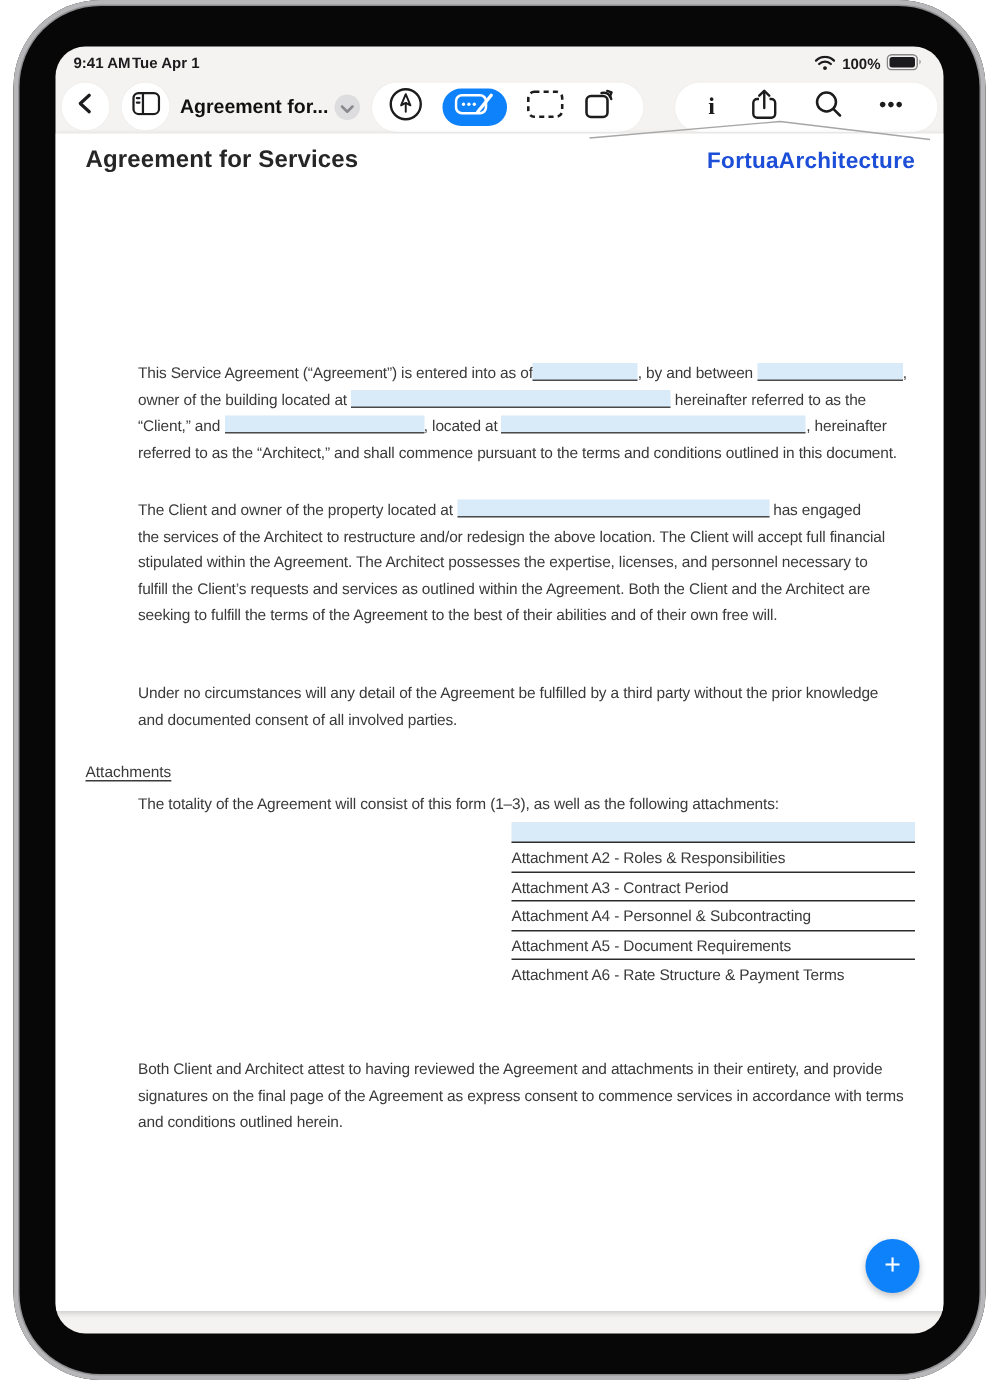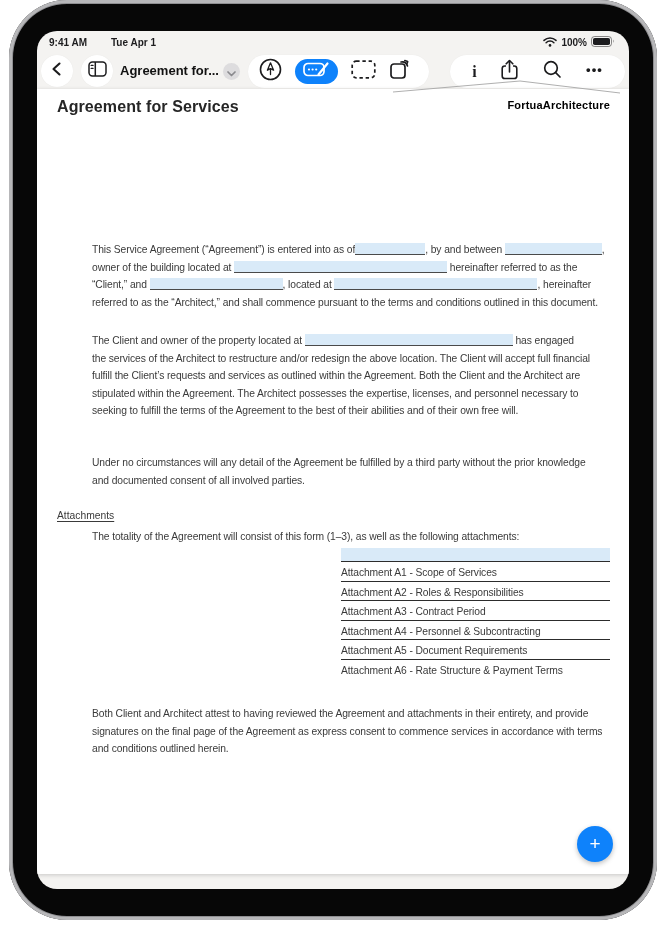--- a/index.html
+++ b/index.html
@@ -7,21 +7,21 @@
   *{box-sizing:border-box;}
 
   .device{position:absolute;left:9px;top:0px;width:648px;height:920px;border-radius:58px;
     background:#070707;box-shadow:inset 0 0 0 3px #b7b7b9, inset 0 0 0 4px #8f8f92;}
   .screen{position:absolute;left:28px;top:31px;width:592px;height:858px;border-radius:20px;
     background:#f4f3f1;overflow:hidden;}
 
   
   .statusbar{position:absolute;left:0;top:0;width:100%;height:23px;}
   .sb-left{position:absolute;left:12px;top:6px;font-size:10px;font-weight:700;color:#1c1c1e;letter-spacing:0;}
-  .sb-left .sb-date{margin-left:24px;font-weight:700;color:#1c1c1e;}
+  .sb-left .sb-date{margin-left:1px;font-weight:700;color:#1c1c1e;}
   .sb-right{position:absolute;right:14px;top:5px;display:flex;align-items:center;gap:4px;
     font-size:10px;font-weight:700;color:#1c1c1e;}
 
   
   .toolbar{position:absolute;left:0;top:23px;width:100%;height:35px;}
   .circle-btn{position:absolute;top:1px;width:32px;height:32px;border-radius:50%;background:#ffffff;
     display:flex;align-items:center;justify-content:center;box-shadow:0 0 1px rgba(0,0,0,.08);}
   .tb-title{position:absolute;left:83px;top:9px;font-size:13px;font-weight:700;color:#111;}
   .tb-chevron-badge{position:absolute;left:186px;top:9px;width:17px;height:17px;border-radius:50%;
     background:#dddcde;display:flex;align-items:center;justify-content:center;}
@@ -31,21 +31,21 @@
   .actions-pill{right:4px;width:175px;justify-content:space-around;padding:0 10px;}
   .tool-active{width:43px;height:25px;border-radius:13px;background:var(--accent);
     display:flex;align-items:center;justify-content:center;}
   .info-glyph{font-family:"Liberation Serif",serif;font-size:16px;font-weight:700;color:#1c1c1e;line-height:1;}
   .dots{font-size:13px;font-weight:700;color:#1c1c1e;letter-spacing:1px;line-height:1;margin-top:-4px;}
 
   
   .page{position:absolute;left:0;top:58px;width:592px;height:785px;background:#ffffff;
     box-shadow:0 1px 4px rgba(0,0,0,.18);}
   .doc-title{position:absolute;left:20px;top:9px;font-size:16px;font-weight:700;color:#262626;letter-spacing:.1px;}
-  .doc-logo{position:absolute;right:19px;top:10px;font-size:11px;font-weight:700;color:#000000;letter-spacing:.2px;}
+  .doc-logo{position:absolute;right:19px;top:10px;font-size:15px;font-weight:700;color:#1d4ed8;letter-spacing:.2px;}
   .roof{position:absolute;left:350px;top:-10px;}
 
   .doc-line{white-space:nowrap;font-size:10.3px;line-height:17.6px;letter-spacing:-0.1px;color:#3a3a3a;margin-left:35px;}
   .blank{display:inline-block;background:var(--highlight);border-bottom:1px solid #4a4a4a;
     height:12px;vertical-align:-2px;}
   .para{position:absolute;left:20px;}
   .p1{top:152px;} .p2{top:243px;} .p3{top:365px;} .p4{top:616px;}
 
   .attach-heading{position:absolute;left:20px;top:421px;font-size:10.3px;color:#3a3a3a;
     text-decoration:underline;text-underline-offset:2px;text-align:right;}
@@ -185,34 +185,33 @@
 
       <div class="para p1">
           <div class="doc-line"><span>This Service Agreement (“Agreement”) is entered into as of</span><span class="blank" style="width: 70px;"></span><span>, by and between </span><span class="blank" style="width: 97px;"></span><span>,</span></div>
           <div class="doc-line"><span>owner of the building located at </span><span class="blank" style="width: 213px;"></span><span> hereinafter referred to as the</span></div>
           <div class="doc-line"><span>“Client,” and </span><span class="blank" style="width: 133px;"></span><span>, located at </span><span class="blank" style="width: 203px;"></span><span>, hereinafter</span></div>
           <div class="doc-line"><span>referred to as the “Architect,” and shall commence pursuant to the terms and conditions outlined in this document.</span></div>
         </div>
       <div class="para p2">
           <div class="doc-line"><span>The Client and owner of the property located at </span><span class="blank" style="width: 208px;"></span><span> has engaged</span></div>
           <div class="doc-line"><span>the services of the Architect to restructure and/or redesign the above location. The Client will accept full financial</span></div>
+          <div class="doc-line"><span>stipulated within the Agreement. The Architect possesses the expertise, licenses, and personnel necessary to</span></div>
           <div class="doc-line"><span>fulfill the Client’s requests and services as outlined within the Agreement. Both the Client and the Architect are</span></div>
-          <div class="doc-line"><span>stipulated within the Agreement. The Architect possesses the expertise, licenses, and personnel necessary to</span></div>
           <div class="doc-line"><span>seeking to fulfill the terms of the Agreement to the best of their abilities and of their own free will.</span></div>
         </div>
       <div class="para p3">
           <div class="doc-line"><span>Under no circumstances will any detail of the Agreement be fulfilled by a third party without the prior knowledge</span></div>
           <div class="doc-line"><span>and documented consent of all involved parties.</span></div>
         </div>
 
       <div class="attach-heading">Attachments</div>
       <div class="attach-intro doc-line">The totality of the Agreement will consist of this form (1–3), as well as the following attachments:</div>
       <div class="attach-table">
           <div class="attach-row blank-row"></div>
-          <div class="attach-row">Attachment A1 - Scope of Services</div>
           <div class="attach-row">Attachment A2 - Roles &amp; Responsibilities</div>
           <div class="attach-row">Attachment A3 - Contract Period</div>
           <div class="attach-row">Attachment A4 - Personnel &amp; Subcontracting</div>
           <div class="attach-row">Attachment A5 - Document Requirements</div>
           <div class="attach-row last">Attachment A6 - Rate Structure &amp; Payment Terms</div>
         </div>
 
       <div class="para p4">
           <div class="doc-line"><span>Both Client and Architect attest to having reviewed the Agreement and attachments in their entirety, and provide</span></div>
           <div class="doc-line"><span>signatures on the final page of the Agreement as express consent to commence services in accordance with terms</span></div>

